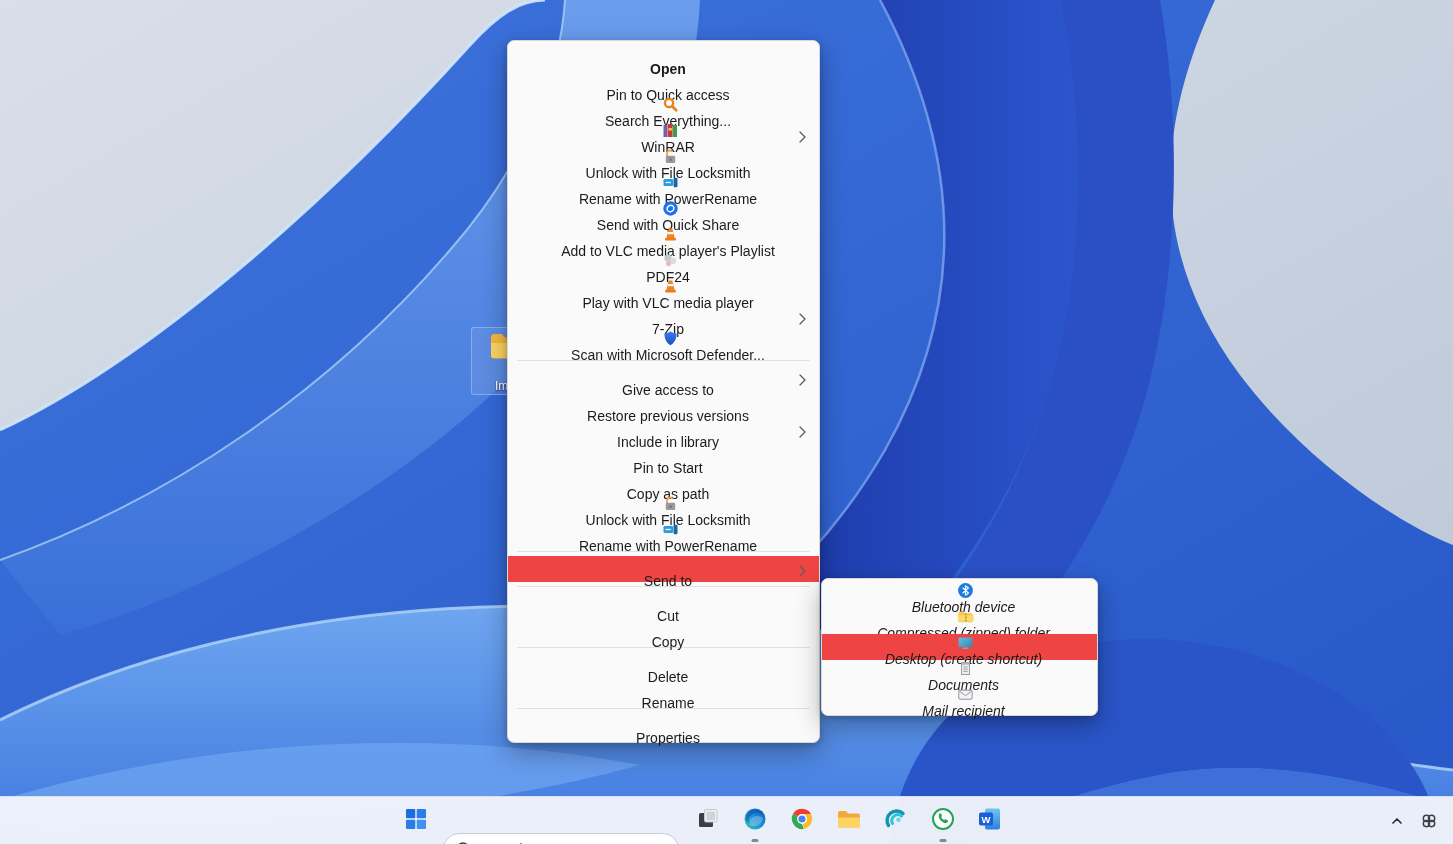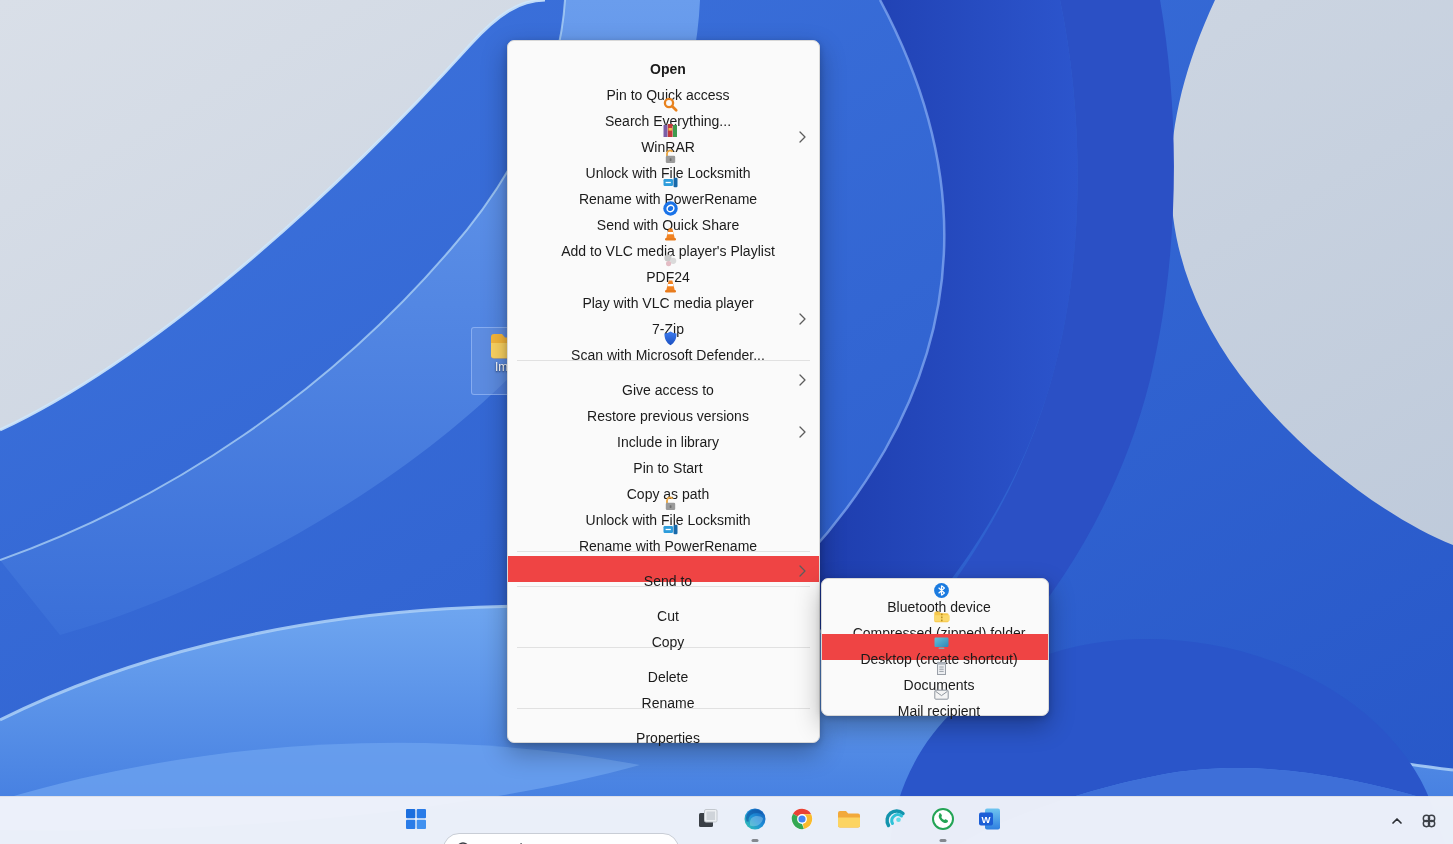--- a/index.html
+++ b/index.html
@@ -13,32 +13,32 @@
   
   .desktop-icon{
     position:absolute;left:471px;top:327px;width:72px;height:66px;z-index:1;
     background:rgba(110,150,225,.45);
     border:1px solid rgba(170,200,255,.55);
     border-radius:3px;
     display:flex;flex-direction:column;align-items:center;justify-content:flex-end;
   }
   .desktop-icon .dfolder{width:34px;height:26px;position:absolute;top:5px;left:18px;}
   .desktop-icon .dlabel{
-    color:#fff;font-size:12px;line-height:14px;margin-bottom:20px;align-self:flex-start;
+    color:#fff;font-size:12px;line-height:14px;margin-bottom:1px;align-self:flex-start;
     padding-left:23px;text-shadow:0 1px 2px rgba(0,0,0,.7);
   }
 
   
   .menu{
     position:absolute;background:#fafafa;border:1px solid #d8d8d8;border-radius:7px;
     box-shadow:0 10px 26px rgba(0,0,0,.30), 0 2px 6px rgba(0,0,0,.18);
     padding:3px 0;z-index:3;box-sizing:border-box;
   }
   #context-menu{left:507px;top:40px;width:313px;}
-  #sendto-menu{left:821px;top:578px;width:228px;z-index:4;}
+  #sendto-menu{left:821px;top:578px;width:277px;z-index:4;font-style:italic;}
   .menu-row{
     position:relative;height:26px;display:flex;align-items:center;cursor:default;flex-direction:column;
   }
   .menu-row.hl{background:#ef4444;}
   .mi-icon{
     width:17px;height:17px;margin-left:13px;flex:0 0 17px;display:inline-flex;
     align-items:center;justify-content:center;
   }
   .mi-icon svg{display:block;}
   .mi-label{

